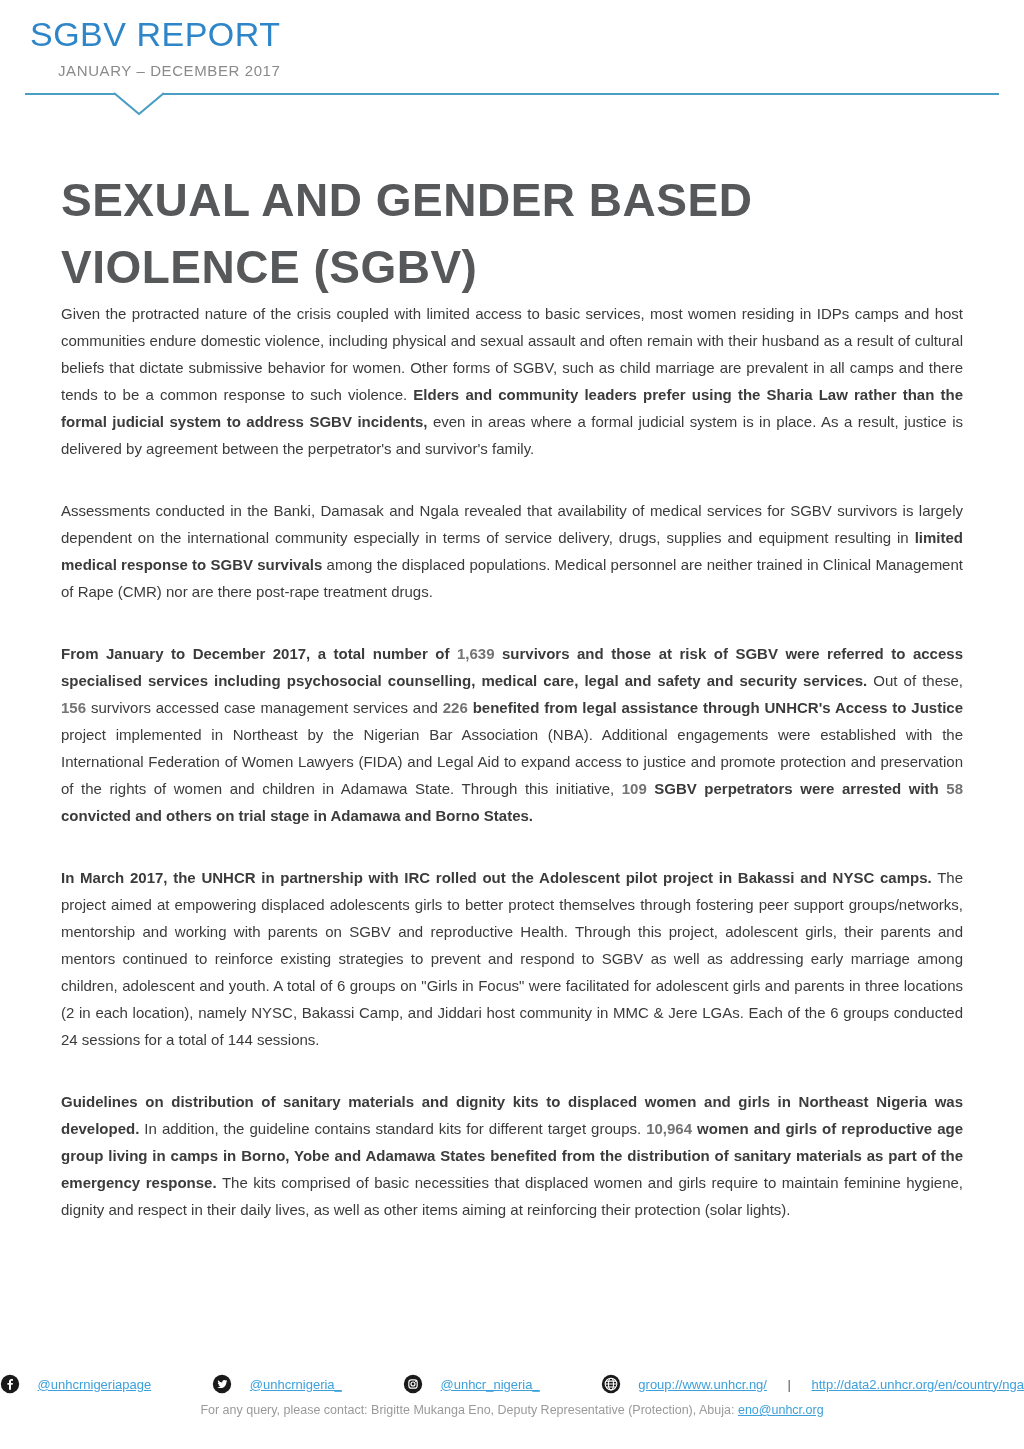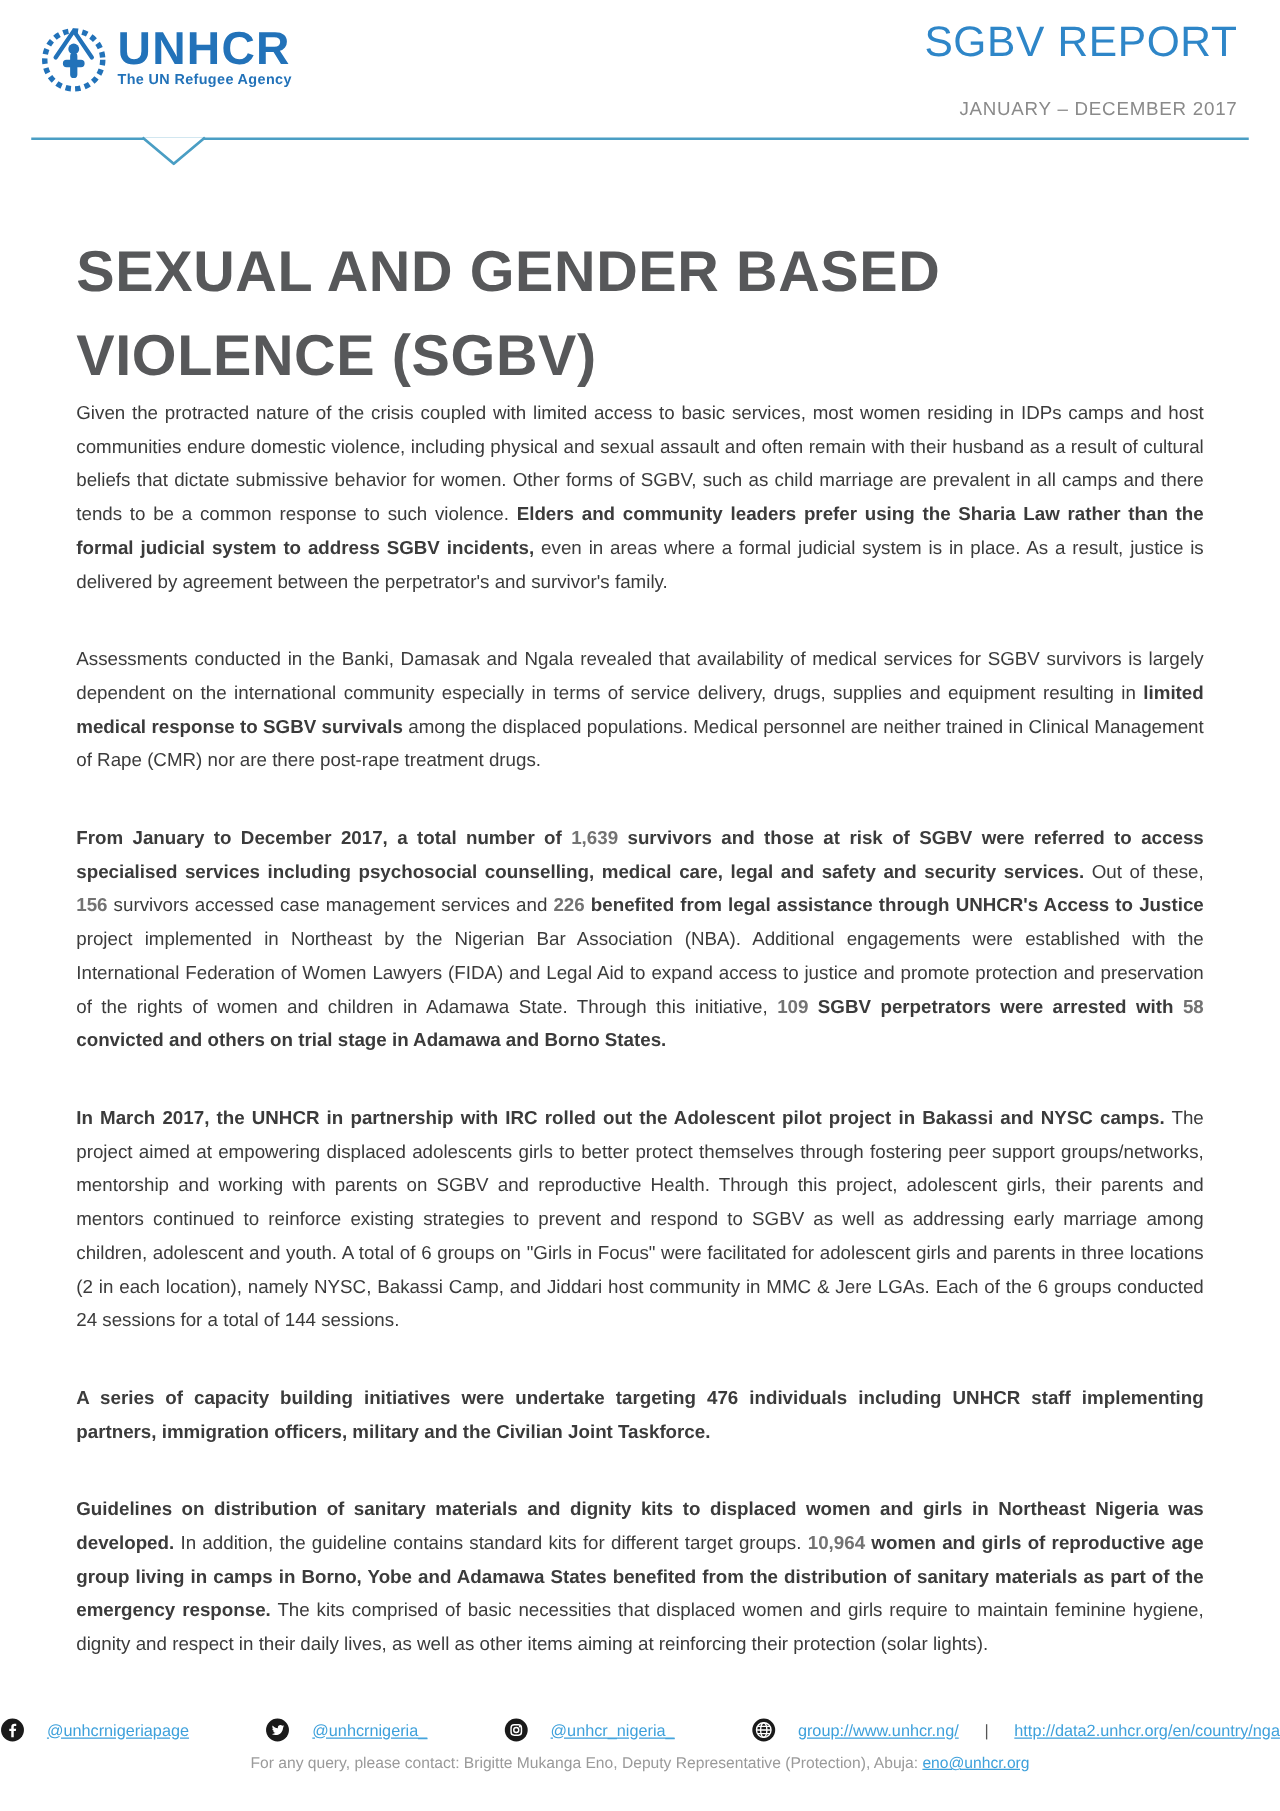--- a/index.html
+++ b/index.html
@@ -26,21 +26,21 @@
   .logo-tagline {
     font-size: 11.5px; font-weight: bold; color: #2272b9;
     letter-spacing: 0.3px; margin-top: 1px;
   }
   .header-right { text-align: right; padding-right: 4px; }
   .report-title {
     font-size: 34px; color: #2e86c8; letter-spacing: 0.5px;
     line-height: 1.1; font-weight: normal;
   }
   .report-period {
-    font-size: 15px; color: #8a8a8a; letter-spacing: 0.6px; margin-top: 26px;
+    font-size: 15px; color: #8a8a8a; letter-spacing: 0.6px; margin-top: 9px;
   }
   
   .divider { position: relative; margin: 14px 25px 0 25px; height: 24px; }
   .divider .rule {
     position: absolute; top: 0; left: 0; right: 0;
     border-top: 2px solid #4a9ec4;
   }
   .divider svg.chevron { position: absolute; left: 88px; top: -1px; }
   
   .content { padding: 0 61px; }
@@ -73,34 +73,20 @@
   .footer a { color: #3da0db; text-decoration: underline; }
   .footer-links .gap { width: 26px; display: inline-block; }
   .url-sep { color: #555; margin: 0 3px; text-decoration: none; }
   .footer-contact { margin-top: 9px; color: #9a9a9a; font-size: 12.5px; }
   .footer-contact a { color: #3da0db; }
 </style>
 </head>
 <body>
 
 <div class="header">
-  <div class="logo-block">
-    <svg class="logo-emblem" viewBox="0 0 60 60">
-      <g fill="none" stroke="#2272b9">
-        <circle cx="30" cy="33" r="24" stroke-width="4.5" stroke-dasharray="4.5 3.5"></circle>
-        <path d="M30 9 L15 31 M30 9 L45 31" stroke-width="3.5" stroke-linecap="round"></path>
-        <circle cx="30" cy="24" r="4.5" fill="#2272b9" stroke="none"></circle>
-        <path d="M30 30 L30 45 M24 36 L36 36" stroke-width="6" stroke-linecap="round"></path>
-      </g>
-    </svg>
-    <div class="logo-text-wrap">
-      <div class="logo-org">UNHCR</div>
-      <div class="logo-tagline">The UN Refugee Agency</div>
-    </div>
-  </div>
   <div class="header-right">
     <div class="report-title">SGBV REPORT</div>
     <div class="report-period">JANUARY – DECEMBER 2017</div>
   </div>
 </div>
 
 <div class="divider">
   <div class="rule"></div>
   <svg class="chevron" width="52" height="26" viewBox="0 0 52 26">
     <path d="M1 1 L26 22 L51 1" fill="#ffffff" stroke="#4a9ec4" stroke-width="2.2" stroke-linejoin="round"></path>
@@ -108,21 +94,20 @@
 </div>
 
 <div class="content">
   <h1 class="page-title">SEXUAL AND GENDER BASED VIOLENCE (SGBV)</h1>
 
   <div class="paragraphs">
     <p class="para"><span>Given the protracted nature of the crisis coupled with limited access to basic services, most women residing in IDPs camps and host communities endure domestic violence, including physical and sexual assault and often remain with their husband as a result of cultural beliefs that dictate submissive behavior for women. Other forms of SGBV, such as child marriage are prevalent in all camps and there tends to be a common response to such violence. </span><span class="b">Elders and community leaders prefer using the Sharia Law rather than the formal judicial system to address SGBV incidents,</span><span> even in areas where a formal judicial system is in place. As a result, justice is delivered by agreement between the perpetrator's and survivor's family.</span></p>
     <p class="para"><span>Assessments conducted in the Banki, Damasak and Ngala revealed that availability of medical services for SGBV survivors is largely dependent on the international community especially in terms of service delivery, drugs, supplies and equipment resulting in </span><span class="b">limited medical response to SGBV survivals</span><span> among the displaced populations. Medical personnel are neither trained in Clinical Management of Rape (CMR) nor are there post-rape treatment drugs.</span></p>
     <p class="para"><span class="b">From January to December 2017, a total number of </span><span class="accent">1,639</span><span class="b"> survivors and those at risk of SGBV were referred to access specialised services including psychosocial counselling, medical care, legal and safety and security services.</span><span> Out of these, </span><span class="accent">156</span><span> survivors accessed case management services and </span><span class="accent">226</span><span> </span><span class="b">benefited from legal assistance through UNHCR's Access to Justice</span><span> project implemented in Northeast by the Nigerian Bar Association (NBA). Additional engagements were established with the International Federation of Women Lawyers (FIDA) and Legal Aid to expand access to justice and promote protection and preservation of the rights of women and children in Adamawa State. Through this initiative, </span><span class="accent">109</span><span class="b"> SGBV perpetrators were arrested with </span><span class="accent">58</span><span class="b"> convicted and others on trial stage in Adamawa and Borno States.</span></p>
     <p class="para"><span class="b">In March 2017, the UNHCR in partnership with IRC rolled out the Adolescent pilot project in Bakassi and NYSC camps.</span><span> The project aimed at empowering displaced adolescents girls to better protect themselves through fostering peer support groups/networks, mentorship and working with parents on SGBV and reproductive Health. Through this project, adolescent girls, their parents and mentors continued to reinforce existing strategies to prevent and respond to SGBV as well as addressing early marriage among children, adolescent and youth. A total of 6 groups on "Girls in Focus" were facilitated for adolescent girls and parents in three locations (2 in each location), namely NYSC, Bakassi Camp, and Jiddari host community in MMC &amp; Jere LGAs. Each of the 6 groups conducted 24 sessions for a total of 144 sessions.</span></p>
-    <p class="para"><span class="b">A series of capacity building initiatives were undertake targeting 476 individuals including UNHCR staff implementing partners, immigration officers, military and the Civilian Joint Taskforce.</span></p>
     <p class="para"><span class="b">Guidelines on distribution of sanitary materials and dignity kits to displaced women and girls in Northeast Nigeria was developed.</span><span> In addition, the guideline contains standard kits for different target groups. </span><span class="accent">10,964</span><span class="b"> women and girls of reproductive age group living in camps in Borno, Yobe and Adamawa States benefited from the distribution of sanitary materials as part of the emergency response.</span><span> The kits comprised of basic necessities that displaced women and girls require to maintain feminine hygiene, dignity and respect in their daily lives, as well as other items aiming at reinforcing their protection (solar lights).</span></p>
   </div>
 </div>
 
 <div class="footer">
   <div class="footer-links">
     <svg class="social-icon" viewBox="0 0 24 24">
       <circle cx="12" cy="12" r="11" fill="#1a1a1a"></circle>
       <path d="M13.2 19v-6h2l.3-2.3h-2.3V9.2c0-.7.2-1.1 1.2-1.1h1.2V6.1c-.2 0-.9-.1-1.8-.1-1.8 0-3 1.1-3 3.1v1.6H8.9V13h1.9v6z" fill="#ffffff"></path>
     </svg>

